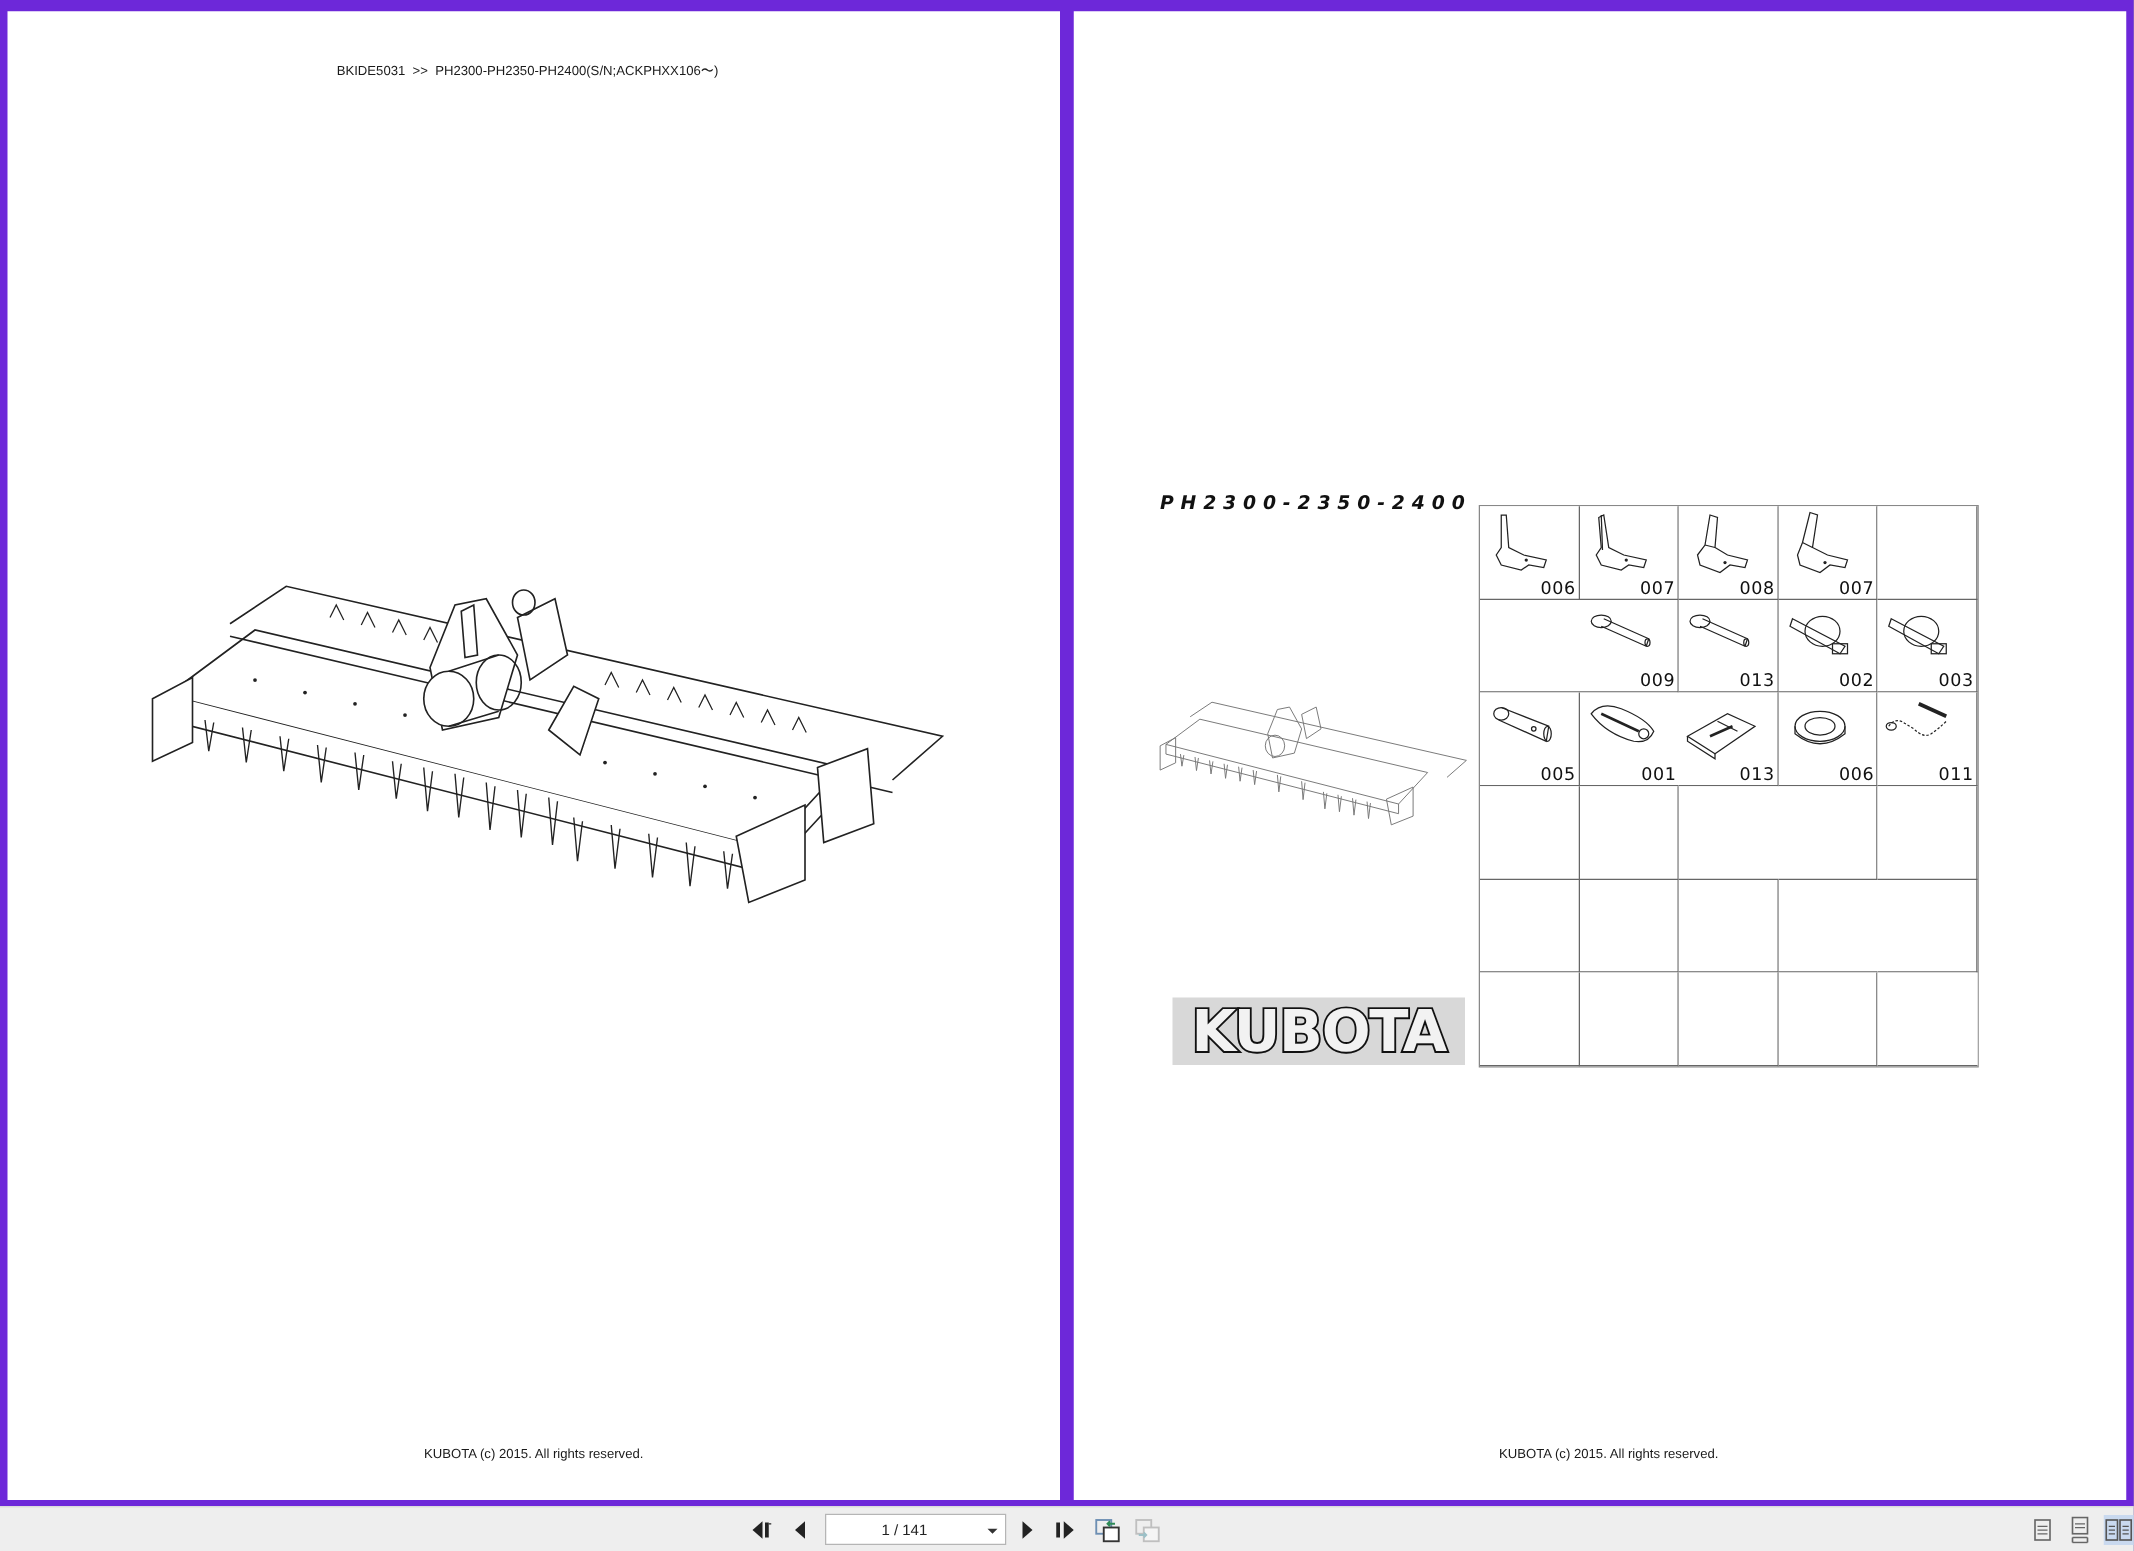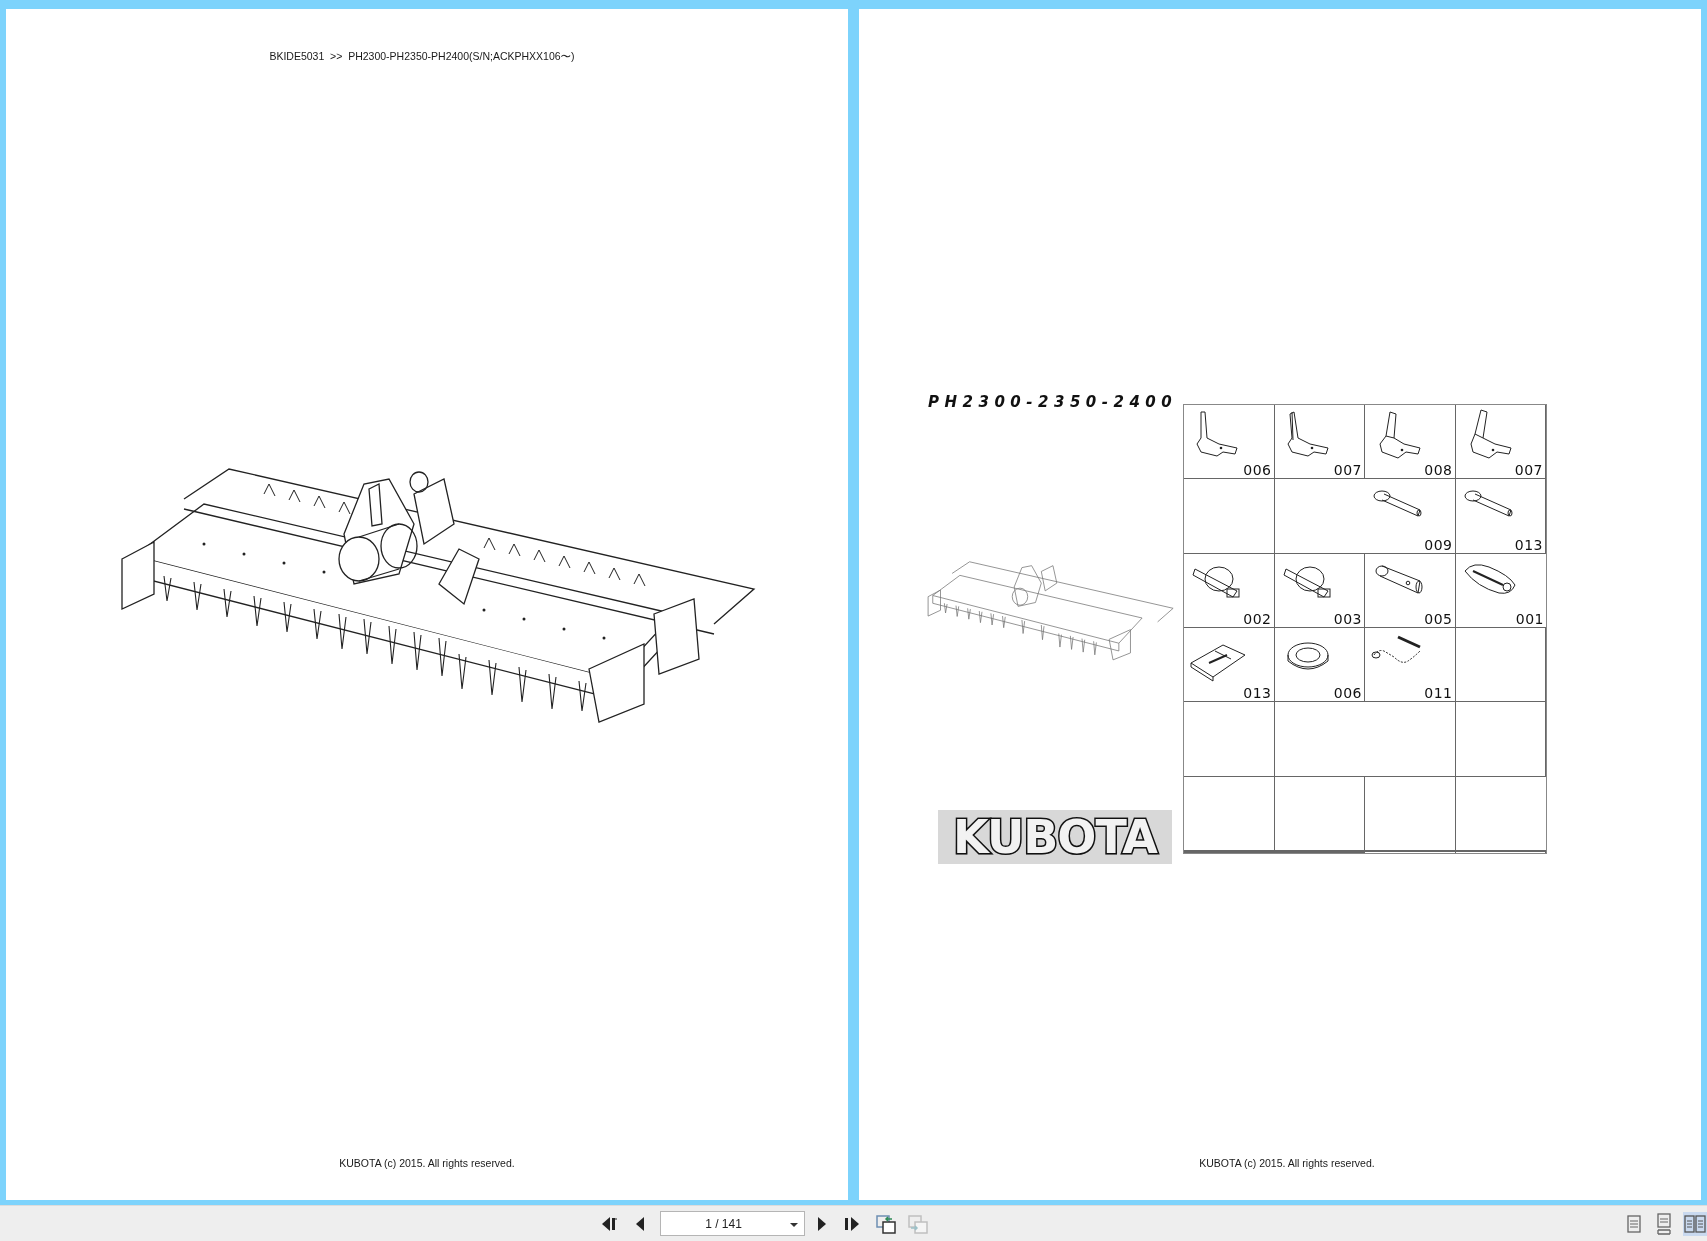--- a/index.html
+++ b/index.html
@@ -1,45 +1,45 @@
 <!DOCTYPE html>
 <html><head>
 <meta charset="utf-8">
 <style>
   * { box-sizing: border-box; margin: 0; padding: 0; }
   html, body { width: 1707px; height: 1241px; overflow: hidden; }
   body { background: #a9a9a9; font-family: "Liberation Sans", sans-serif; position: relative; }
 
-  .viewer { position: absolute; left: 0; top: 0; width: 1707px; height: 1205px; background: #7dd3fc; }
+  .viewer { position: absolute; left: 0; top: 0; width: 1707px; height: 1205px; background: #6d28d9; }
 
   .page { position: absolute; top: 9px; height: 1191px; background: #ffffff; }
   .page.left { left: 6px; width: 842px; }
   .page.right { left: 859px; width: 842px; }
 
   .hdr { position: absolute; top: 41px; left: 0; width: 100%; font-size: 10.5px; color: #1a1a1a; white-space: pre; }
   .page.left .hdr { text-align: center; left: -5px; }
   .page.right .hdr { text-align: center; left: -9px; }
 
   .ftr { position: absolute; top: 1148px; left: 0; width: 100%; text-align: center; font-size: 10.5px; color: #1a1a1a; }
   .page.left .ftr { left: 0px; }
   .page.right .ftr { left: 7px; }
 
   .big-drawing { position: absolute; left: 108px; top: 455px; width: 650px; height: 300px; }
   .small-drawing { position: absolute; left: 66px; top: 548px; width: 252px; height: 122px; }
 
   .ph-title { position: absolute; left: 69px; top: 384px; font-size: 15px; font-weight: bold; font-style: italic; letter-spacing: 5.5px; color: #111; font-family: "DejaVu Sans", sans-serif; }
 
-  .logo { position: absolute; left: 79px; top: 789px; width: 234px; height: 54px; background: #d8d8d8; display: flex; align-items: center; justify-content: center; margin-top: 12px; }
+  .logo { position: absolute; left: 79px; top: 789px; width: 234px; height: 54px; background: #d8d8d8; display: flex; align-items: center; justify-content: center; }
   .logo span { font-family: "DejaVu Sans", sans-serif; font-weight: bold; font-size: 46px; letter-spacing: -1px; color: #f2f2f2;
     -webkit-text-stroke: 3px #111; paint-order: stroke fill;
     background: linear-gradient(#ffffff 0%, #e8e8e8 45%, #7a7a7a 100%); -webkit-background-clip: text; background-clip: text;
     text-shadow: 0 0 0 #000; line-height: 1; }
 
-  .grid { position: absolute; left: 324px; top: 395px; width: 364px; height: 450px; display: grid;
-    grid-template-columns: repeat(4, 1fr); grid-template-rows: repeat(6, 1fr);
+  .grid { position: absolute; left: 324px; top: 395px; width: 400px; height: 450px; display: grid;
+    grid-template-columns: repeat(5, 1fr); grid-template-rows: repeat(6, 1fr);
     border: 1px solid #888; }
   .cell { position: relative; border-right: 1px solid #666; border-bottom: 1px solid #666; background: #fff; }
   .cell:nth-child(6n) { border-right: none; }
   .cell:nth-child(n+31) { border-bottom: none; }
   .cell .code { position: absolute; right: 2px; bottom: 0px; font-size: 14px; color: #111; font-family: "DejaVu Sans", sans-serif; letter-spacing: 0.5px; }
   .cell svg { position: absolute; left: 3px; top: 3px; width: 62px; height: 52px; }
 
   .toolbar { position: absolute; left: 0; top: 1205px; width: 1707px; height: 36px; background: #eeeeee; border-top: 1px solid #dcdcdc; }
   .tb-btn { position: absolute; top: 6px; width: 24px; height: 24px; display: flex; align-items: center; justify-content: center; cursor: pointer; }
   .page-box { position: absolute; left: 660px; top: 5px; width: 145px; height: 25px; background: #fff; border: 1px solid #b5b5b5; font-size: 12px; color: #222; }

